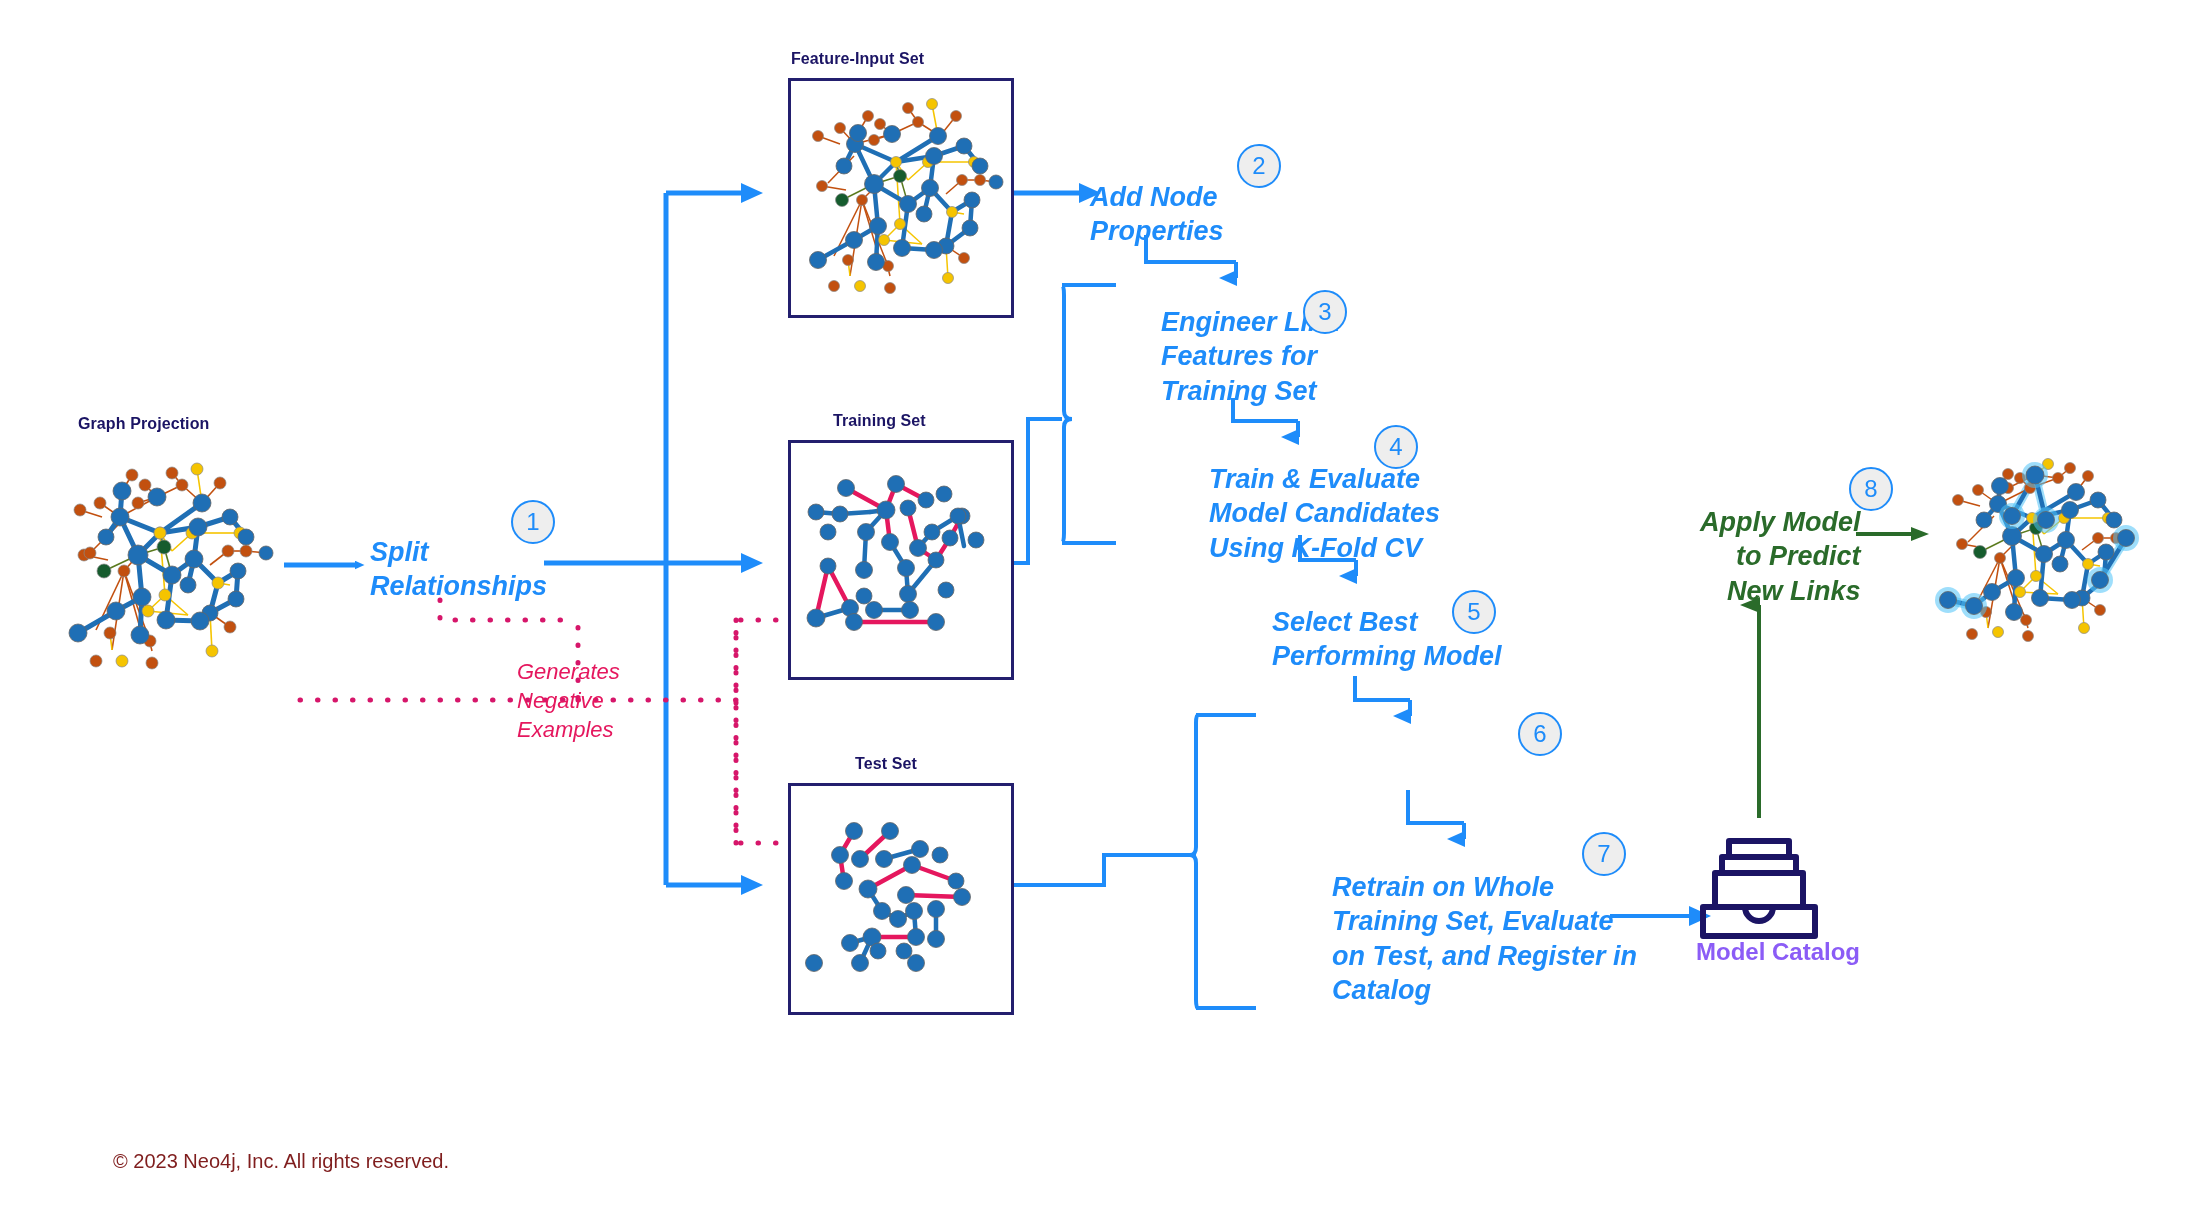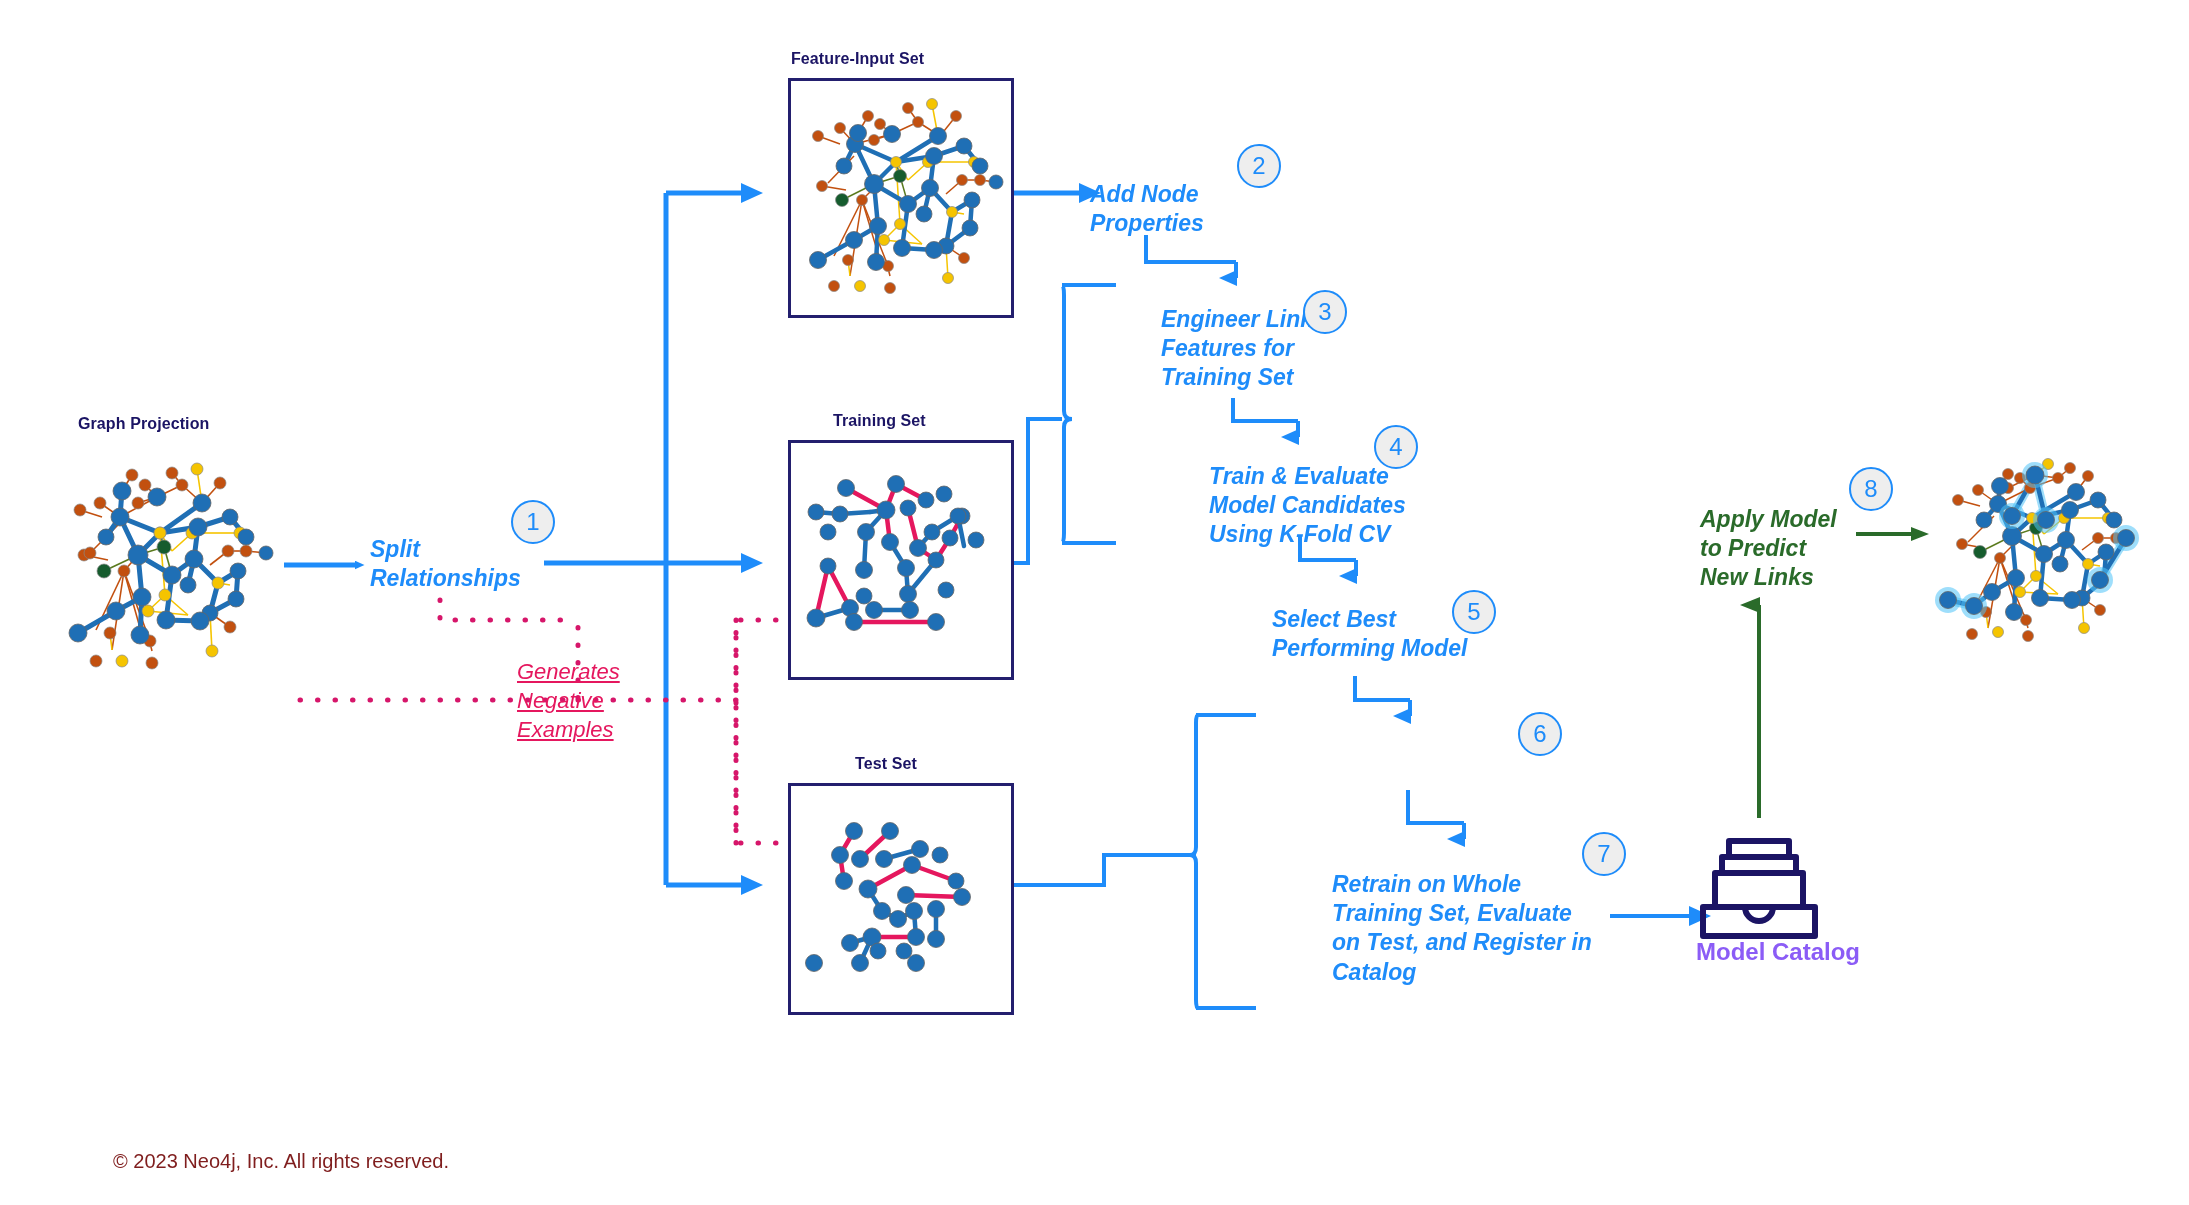--- a/index.html
+++ b/index.html
@@ -12,23 +12,23 @@
   svg.layer{position:absolute;left:0;top:0;width:2189px;height:1205px;overflow:visible;}
   .box-title{
     position:absolute;color:#1b1464;font-weight:bold;font-size:16px;
     white-space:nowrap;letter-spacing:.1px;
   }
   .setbox{
     position:absolute;border:3px solid #231f6e;background:#ffffff;box-sizing:border-box;
   }
   .proc-label{
     position:absolute;color:#1e8cfa;font-style:italic;font-weight:bold;
-    font-size:23px;line-height:1.27;white-space:pre;
+    font-size:27px;line-height:1.27;white-space:pre;
   }
-  .proc-label.green{color:#2a6b2a;text-align:left;}
+  .proc-label.green{color:#2a6b2a;text-align:right;}
   .neg-label{
     position:absolute;color:#e5175e;font-style:italic;font-size:22px;
     line-height:1.32;white-space:pre;
   }
   .badge{
     position:absolute;width:44px;height:44px;border-radius:50%;
     border:2.5px solid #1e8cfa;background:#eeeeee;color:#1e8cfa;
     font-size:24px;display:flex;align-items:center;justify-content:center;
     box-sizing:border-box;font-weight:normal;
   }
@@ -704,21 +704,21 @@
 Training Set, Evaluate
 on Test, and Register in
 Catalog</div>
   <div class="badge" style="left:1582px;top:832px;">7</div>
 
   <div class="proc-label green" style="left:1700px;top:505px;">Apply Model
 to Predict
 New Links</div>
   <div class="badge" style="left:1849px;top:467px;">8</div>
 
-  <div class="neg-label" style="left:517px;top:657px;text-decoration:underline;">Generates
+  <div class="neg-label" style="left:517px;top:657px;">Generates
 Negative
 Examples</div>
 
   <div class="gwrap" style="left:1697px;top:835px;width:125px;height:105px;">
     <svg viewBox="0 0 125 105" width="125" height="105">
       <g fill="none" stroke="#1b1464" stroke-width="6" stroke-linejoin="round">
         <rect x="32" y="6" width="60" height="16"></rect>
         <rect x="25" y="22" width="74" height="16"></rect>
         <rect x="18" y="38" width="88" height="34"></rect>
         <path d="M6,72 L48,72 a14,14 0 0 0 28,0 L118,72 L118,101 L6,101 Z"></path>

